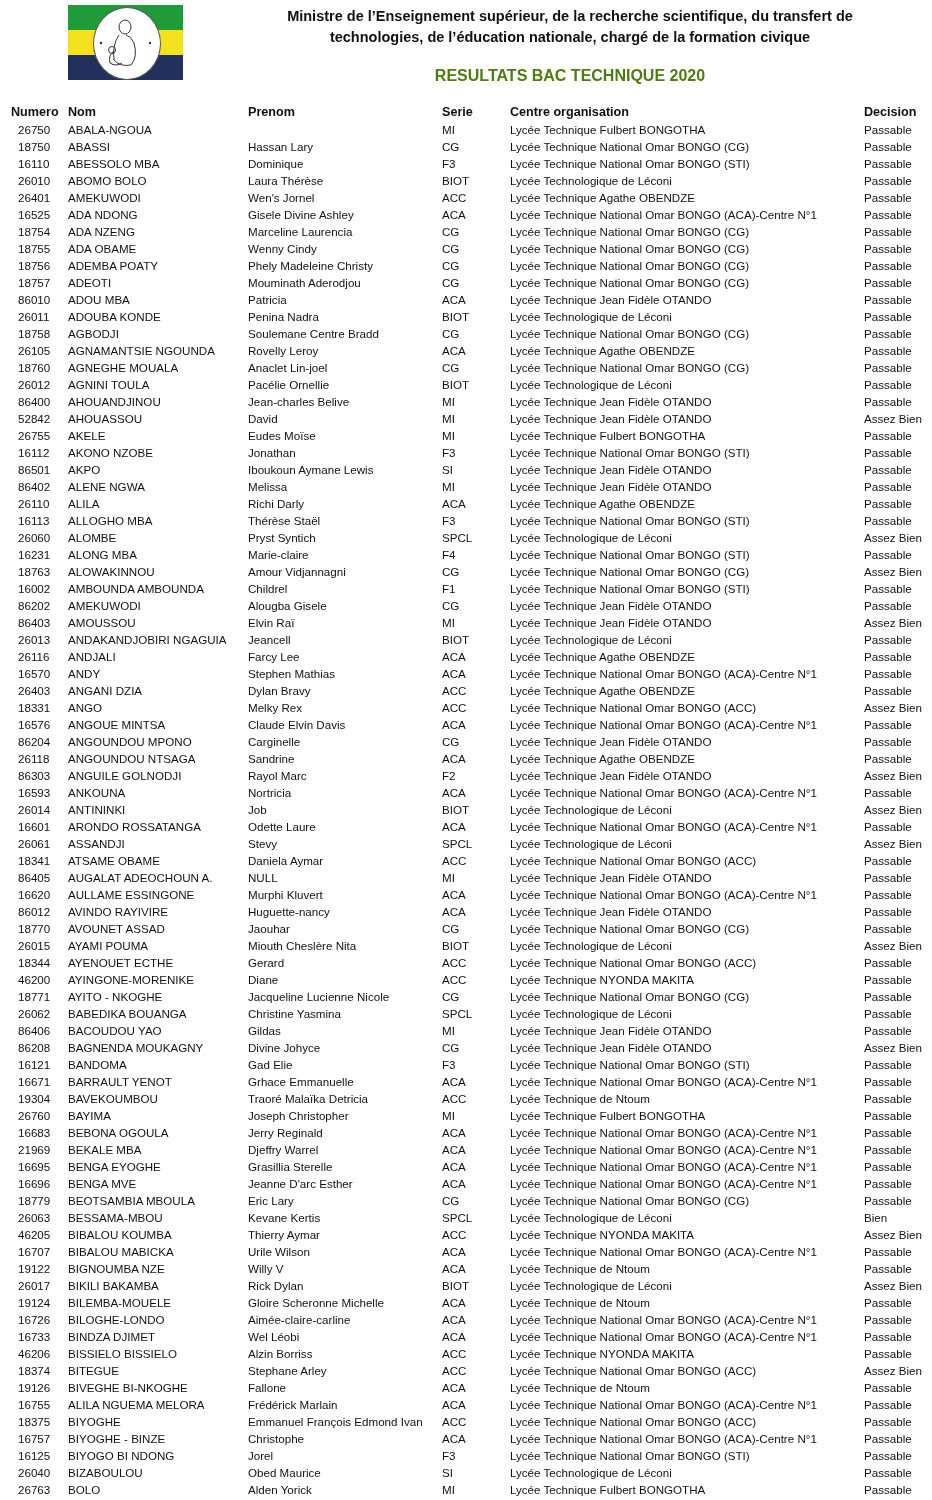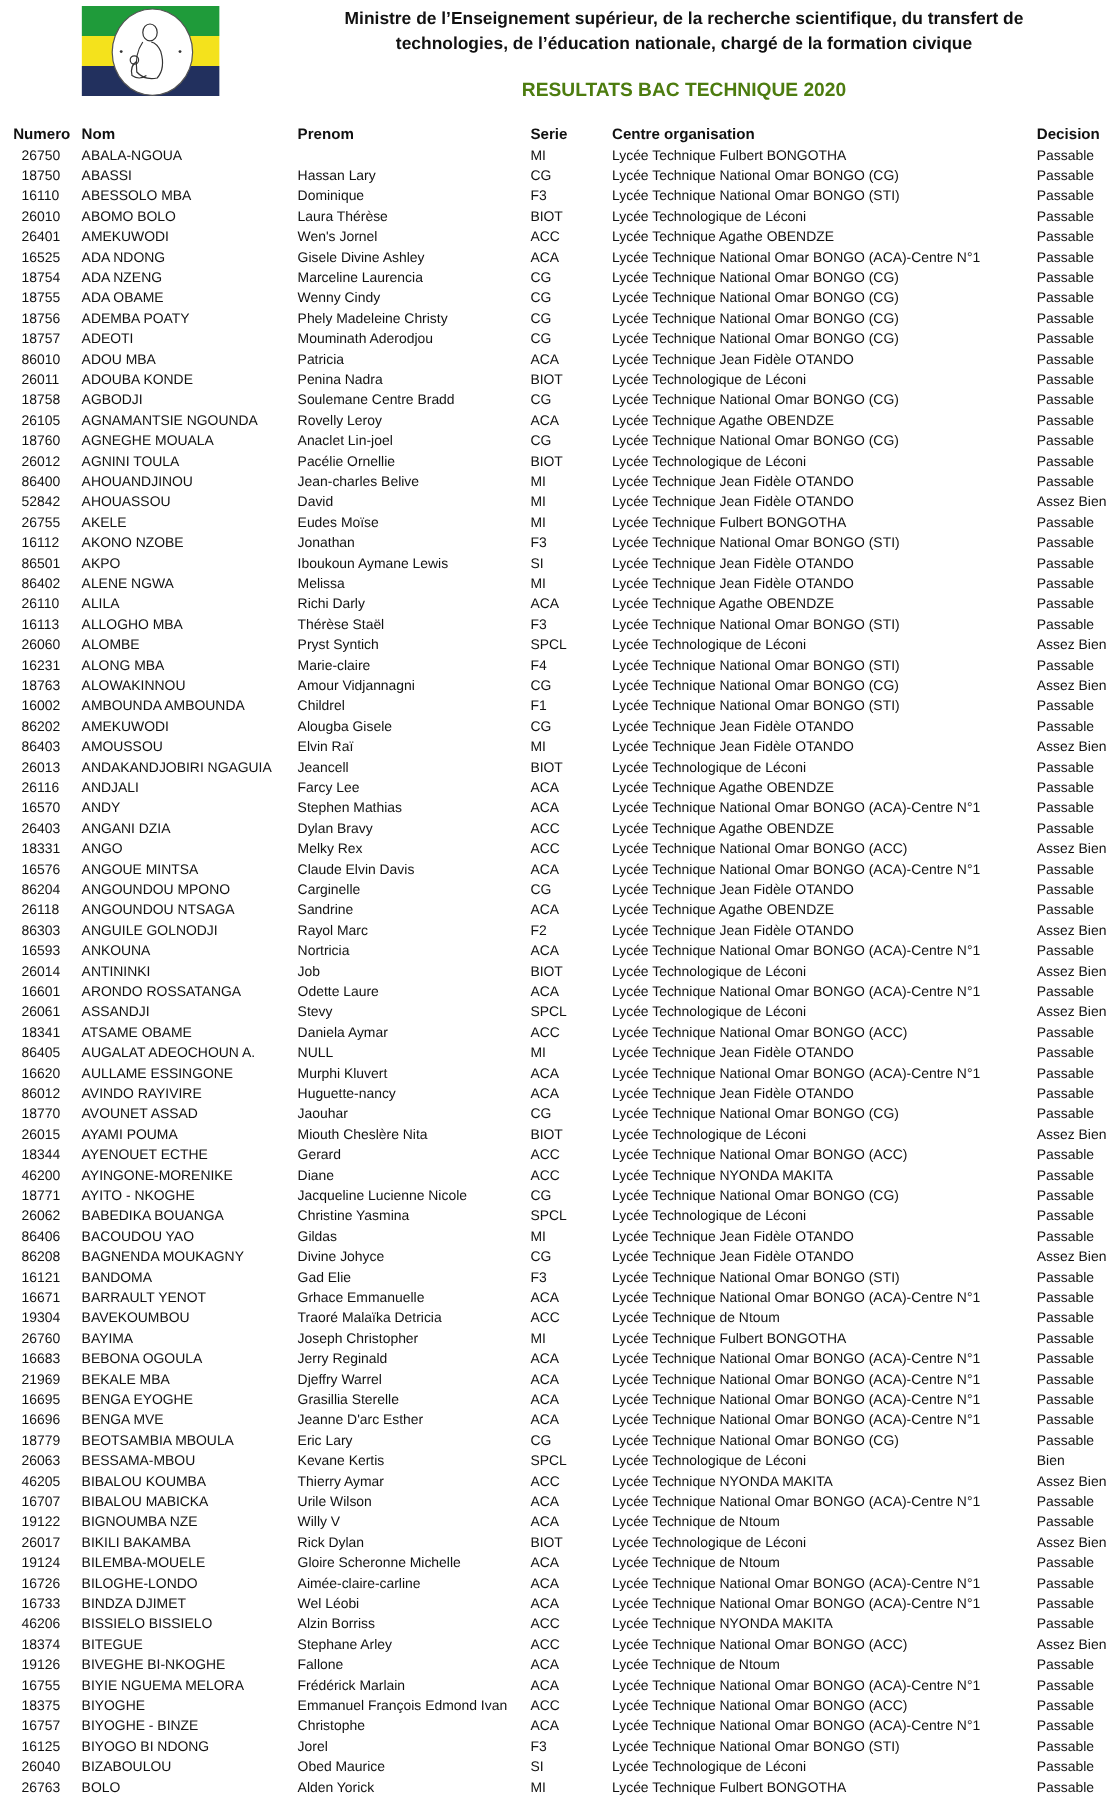--- a/index.html
+++ b/index.html
@@ -660,21 +660,21 @@
       <div class="row">
         <span class="c c-num">19126</span>
         <span class="c c-nom">BIVEGHE BI-NKOGHE</span>
         <span class="c c-pre">Fallone</span>
         <span class="c c-ser">ACA</span>
         <span class="c c-cen">Lycée Technique de Ntoum</span>
         <span class="c c-dec">Passable</span>
       </div>
       <div class="row">
         <span class="c c-num">16755</span>
-        <span class="c c-nom">BIYIE NGUEMA MELORA</span>
+        <span class="c c-nom">ALILA NGUEMA MELORA</span>
         <span class="c c-pre">Frédérick Marlain</span>
         <span class="c c-ser">ACA</span>
         <span class="c c-cen">Lycée Technique National Omar BONGO (ACA)-Centre N°1</span>
         <span class="c c-dec">Passable</span>
       </div>
       <div class="row">
         <span class="c c-num">18375</span>
         <span class="c c-nom">BIYOGHE</span>
         <span class="c c-pre">Emmanuel François Edmond Ivan</span>
         <span class="c c-ser">ACC</span>

